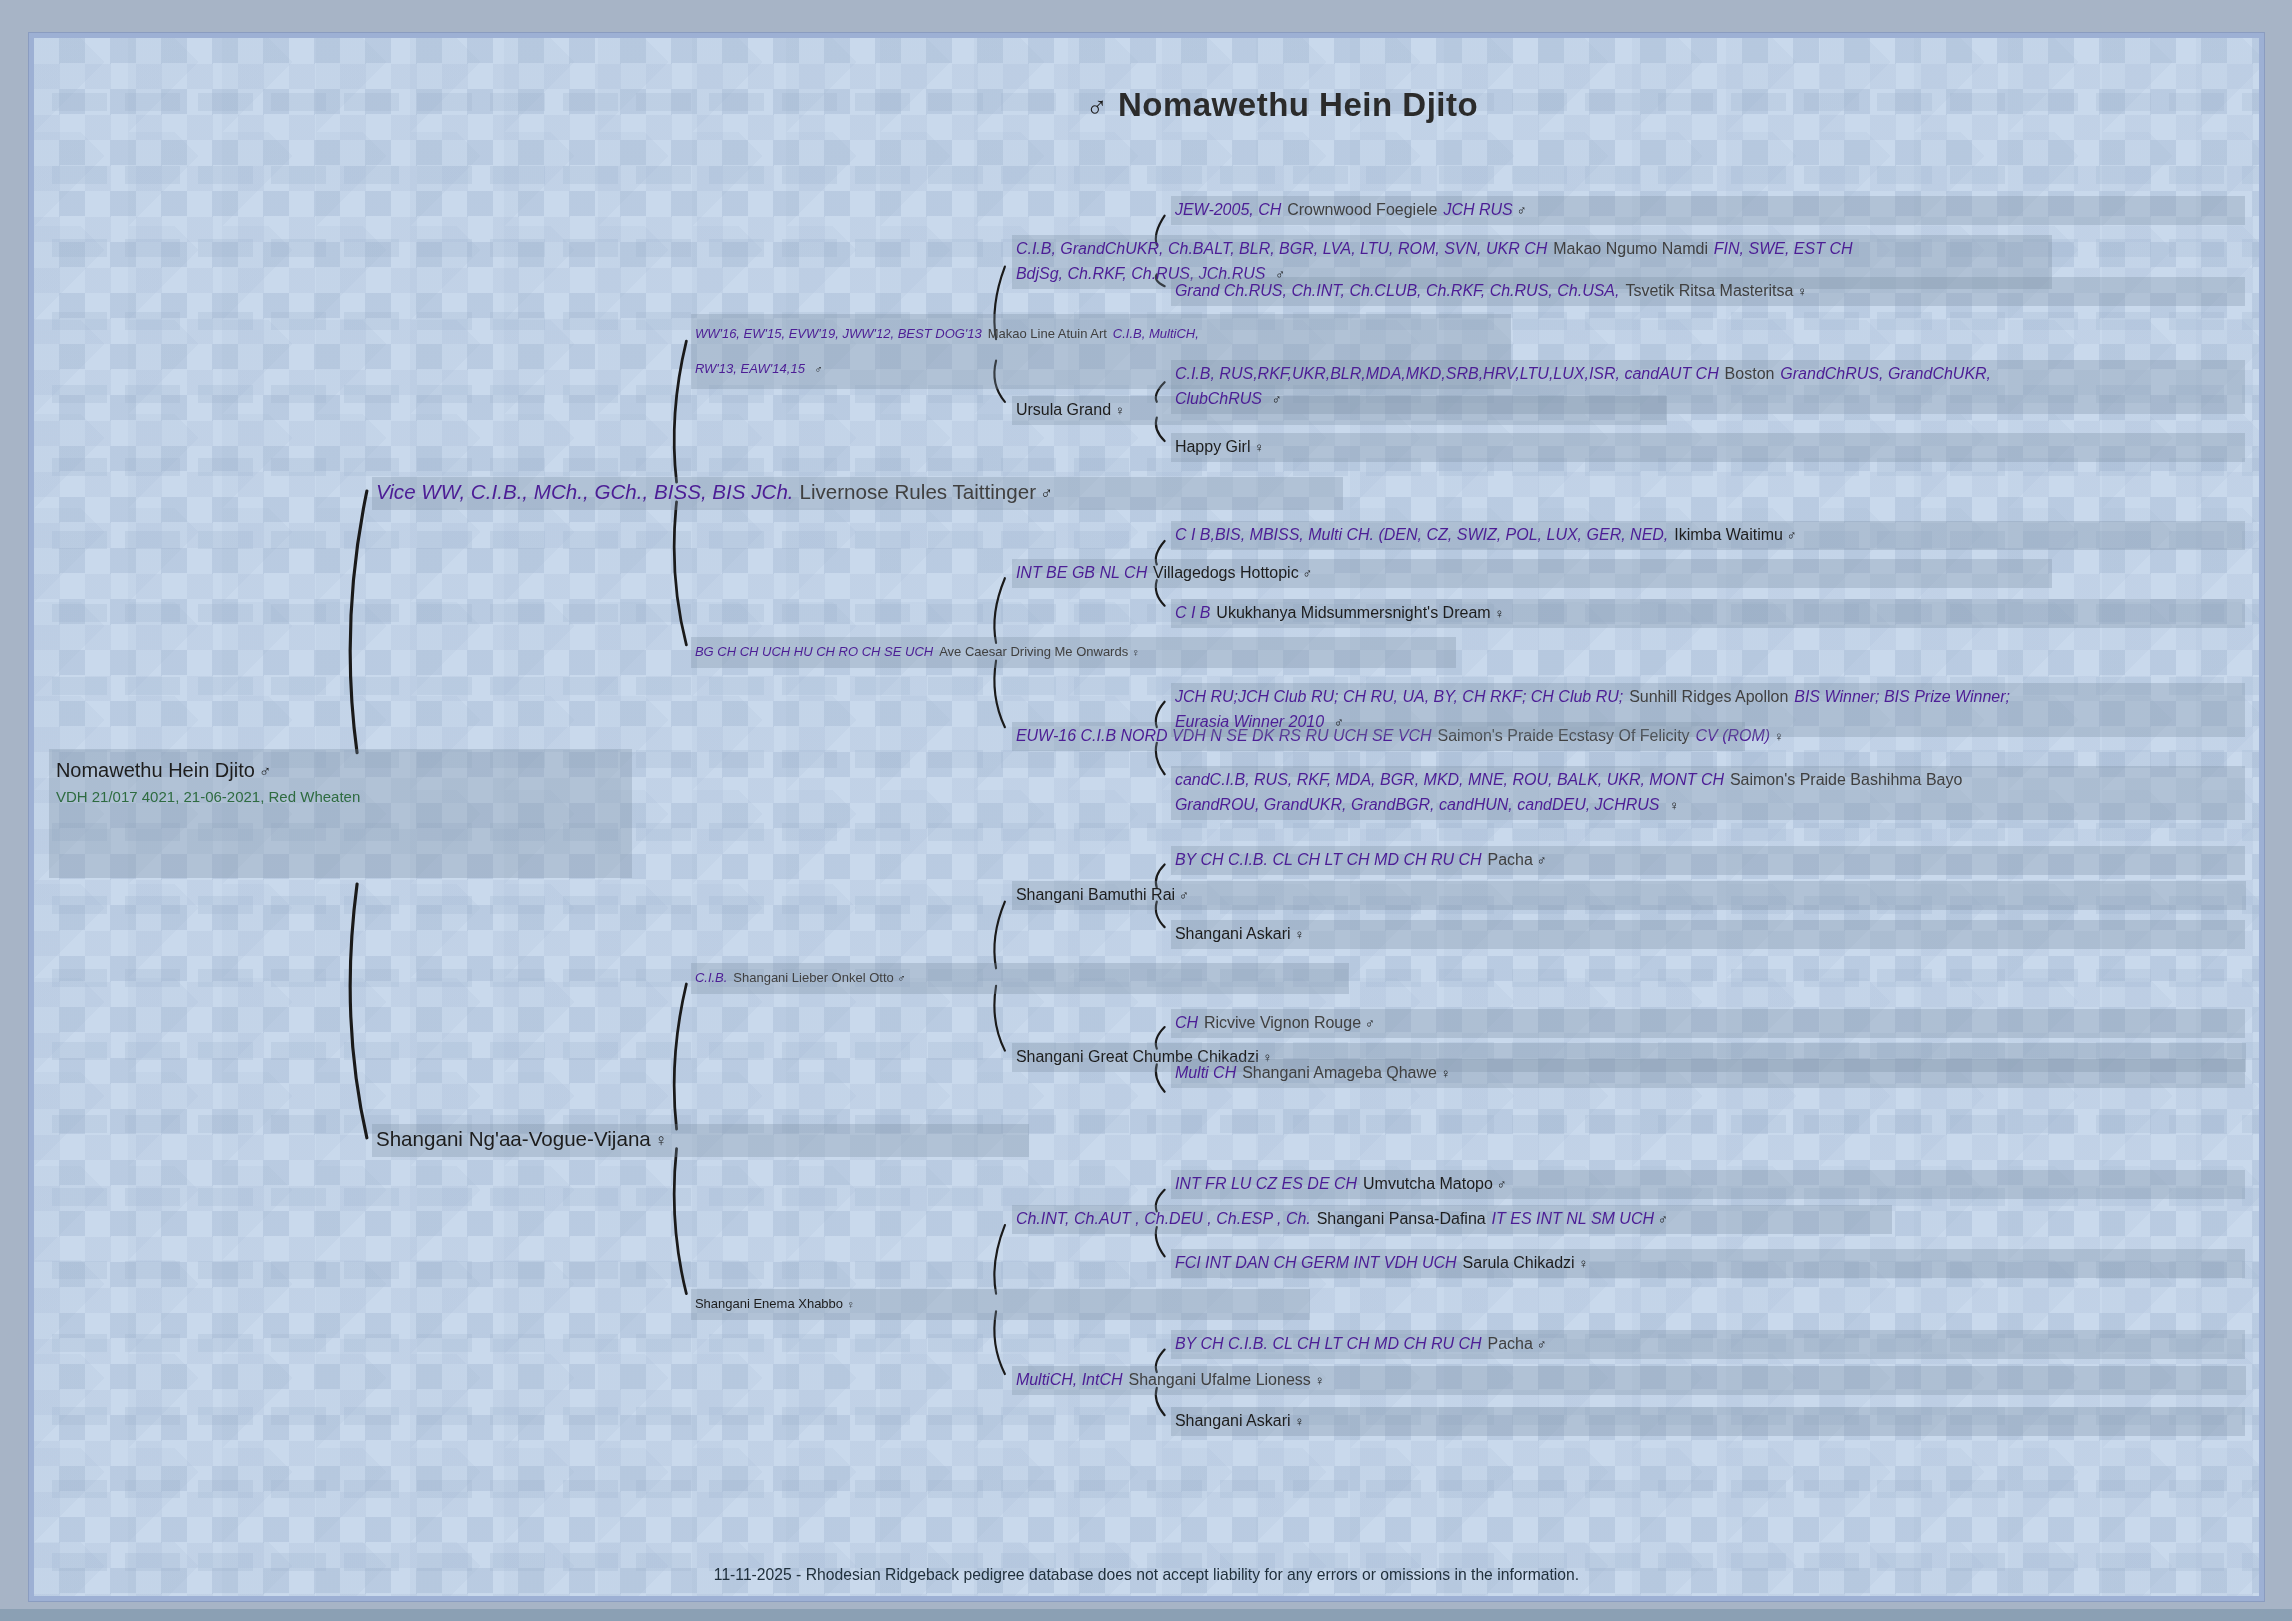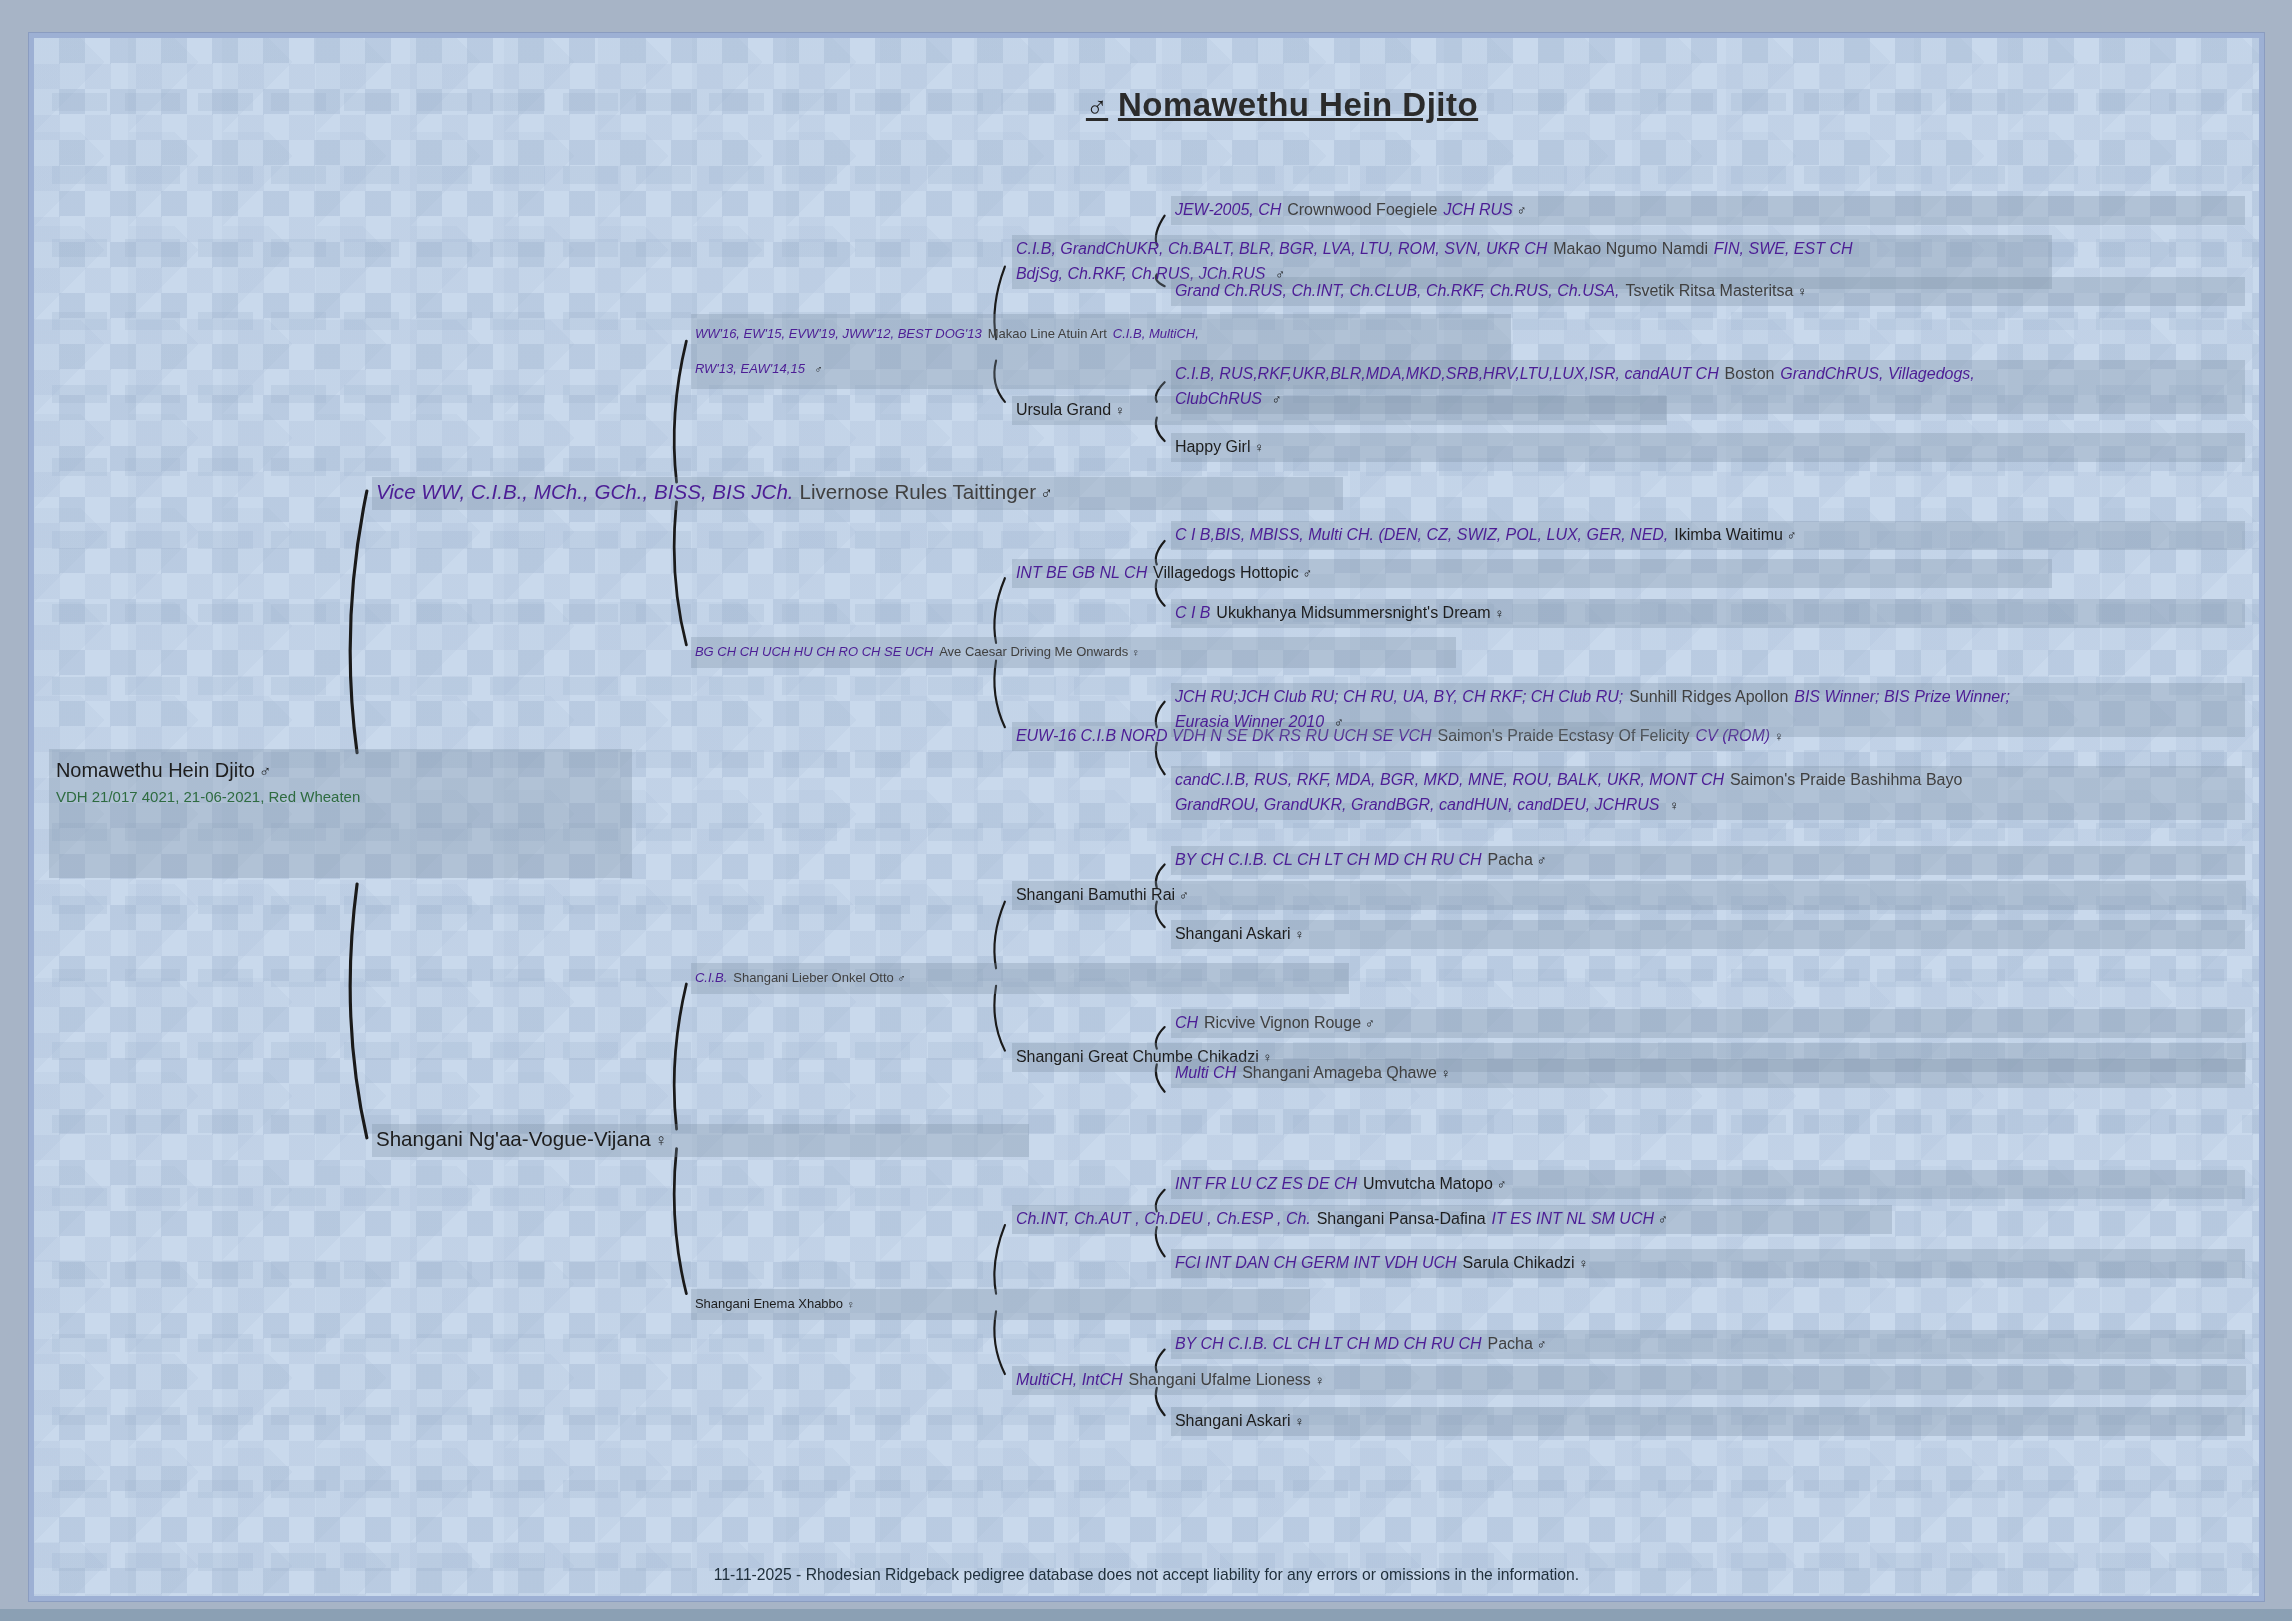--- a/index.html
+++ b/index.html
@@ -14,21 +14,21 @@
     background-color:#c9d9ec;
     background-image:
       conic-gradient(from 0deg at 50% 50%, rgba(150,172,200,.30) 0 25%, transparent 25% 50%, rgba(165,185,212,.22) 50% 75%, transparent 75%),
       conic-gradient(from 90deg at 25% 75%, rgba(140,163,195,.18) 0 25%, transparent 25%),
       conic-gradient(from 225deg at 75% 25%, rgba(178,196,220,.25) 0 25%, transparent 25%);
     background-size:51px 51px, 73px 73px, 94px 94px;
   }
   .bottomstrip{position:absolute;left:0;bottom:0;width:100%;height:11.8px;background:#8ba0b4}
   .title{
     position:absolute;left:1082px;top:86px;
-    font-size:33px;font-weight:bold;color:#2b2b2b;letter-spacing:0.5px;white-space:nowrap;text-decoration:underline;
+    font-size:33px;font-weight:bold;color:#2b2b2b;letter-spacing:0.5px;white-space:nowrap;
   }
   .title .sx{font-size:29px;margin-right:9.8px;color:#1b1b1b}
   .footer{
     position:absolute;left:0;top:1566px;width:100%;text-align:center;
     font-size:15.7px;color:#20303c;
   }
   .band{position:absolute;background:rgba(124,143,163,.30)}
   .node{
     position:absolute;white-space:nowrap;
     background:rgba(124,143,163,.30);
@@ -149,21 +149,21 @@
   <span class="pre">MultiCH, IntCH</span><span class="nm">Shangani Ufalme Lioness</span><span class="sx">♀</span>
 </div>
 
 <div class="node c4" style="left:1171px;top:196px;width:1066px">
   <span class="pre">JEW-2005, CH</span><span class="nm">Crownwood Foegiele</span><span class="post">JCH RUS</span><span class="sx">♂</span>
 </div>
 <div class="node c4" style="left:1171px;top:277px;width:1066px">
   <span class="pre">Grand Ch.RUS, Ch.INT, Ch.CLUB, Ch.RKF, Ch.RUS, Ch.USA,</span><span class="nm">Tsvetik Ritsa Masteritsa</span><span class="sx">♀</span>
 </div>
 <div class="node c4 dbl" style="left:1171px;top:360px;width:1066px">
-  <div><span class="pre">C.I.B, RUS,RKF,UKR,BLR,MDA,MKD,SRB,HRV,LTU,LUX,ISR, candAUT CH</span><span class="nm">Boston</span><span class="post">GrandChRUS, Villagedogs,</span></div>
+  <div><span class="pre">C.I.B, RUS,RKF,UKR,BLR,MDA,MKD,SRB,HRV,LTU,LUX,ISR, candAUT CH</span><span class="nm">Boston</span><span class="post">GrandChRUS, GrandChUKR,</span></div>
   <div><span class="pre">ClubChRUS</span><span class="sx">♂</span></div>
 </div>
 <div class="node c4" style="left:1171px;top:433px;width:1066px">
   <span class="nm blk">Happy Girl</span><span class="sx">♀</span>
 </div>
 <div class="node c4" style="left:1171px;top:521px;width:1066px">
   <span class="pre">C I B,BIS, MBISS, Multi CH. (DEN, CZ, SWIZ, POL, LUX, GER, NED,</span><span class="nm blk">Ikimba Waitimu</span><span class="sx">♂</span>
 </div>
 <div class="node c4" style="left:1171px;top:599px;width:1066px">
   <span class="pre">C I B</span><span class="nm blk">Ukukhanya Midsummersnight's Dream</span><span class="sx">♀</span>

